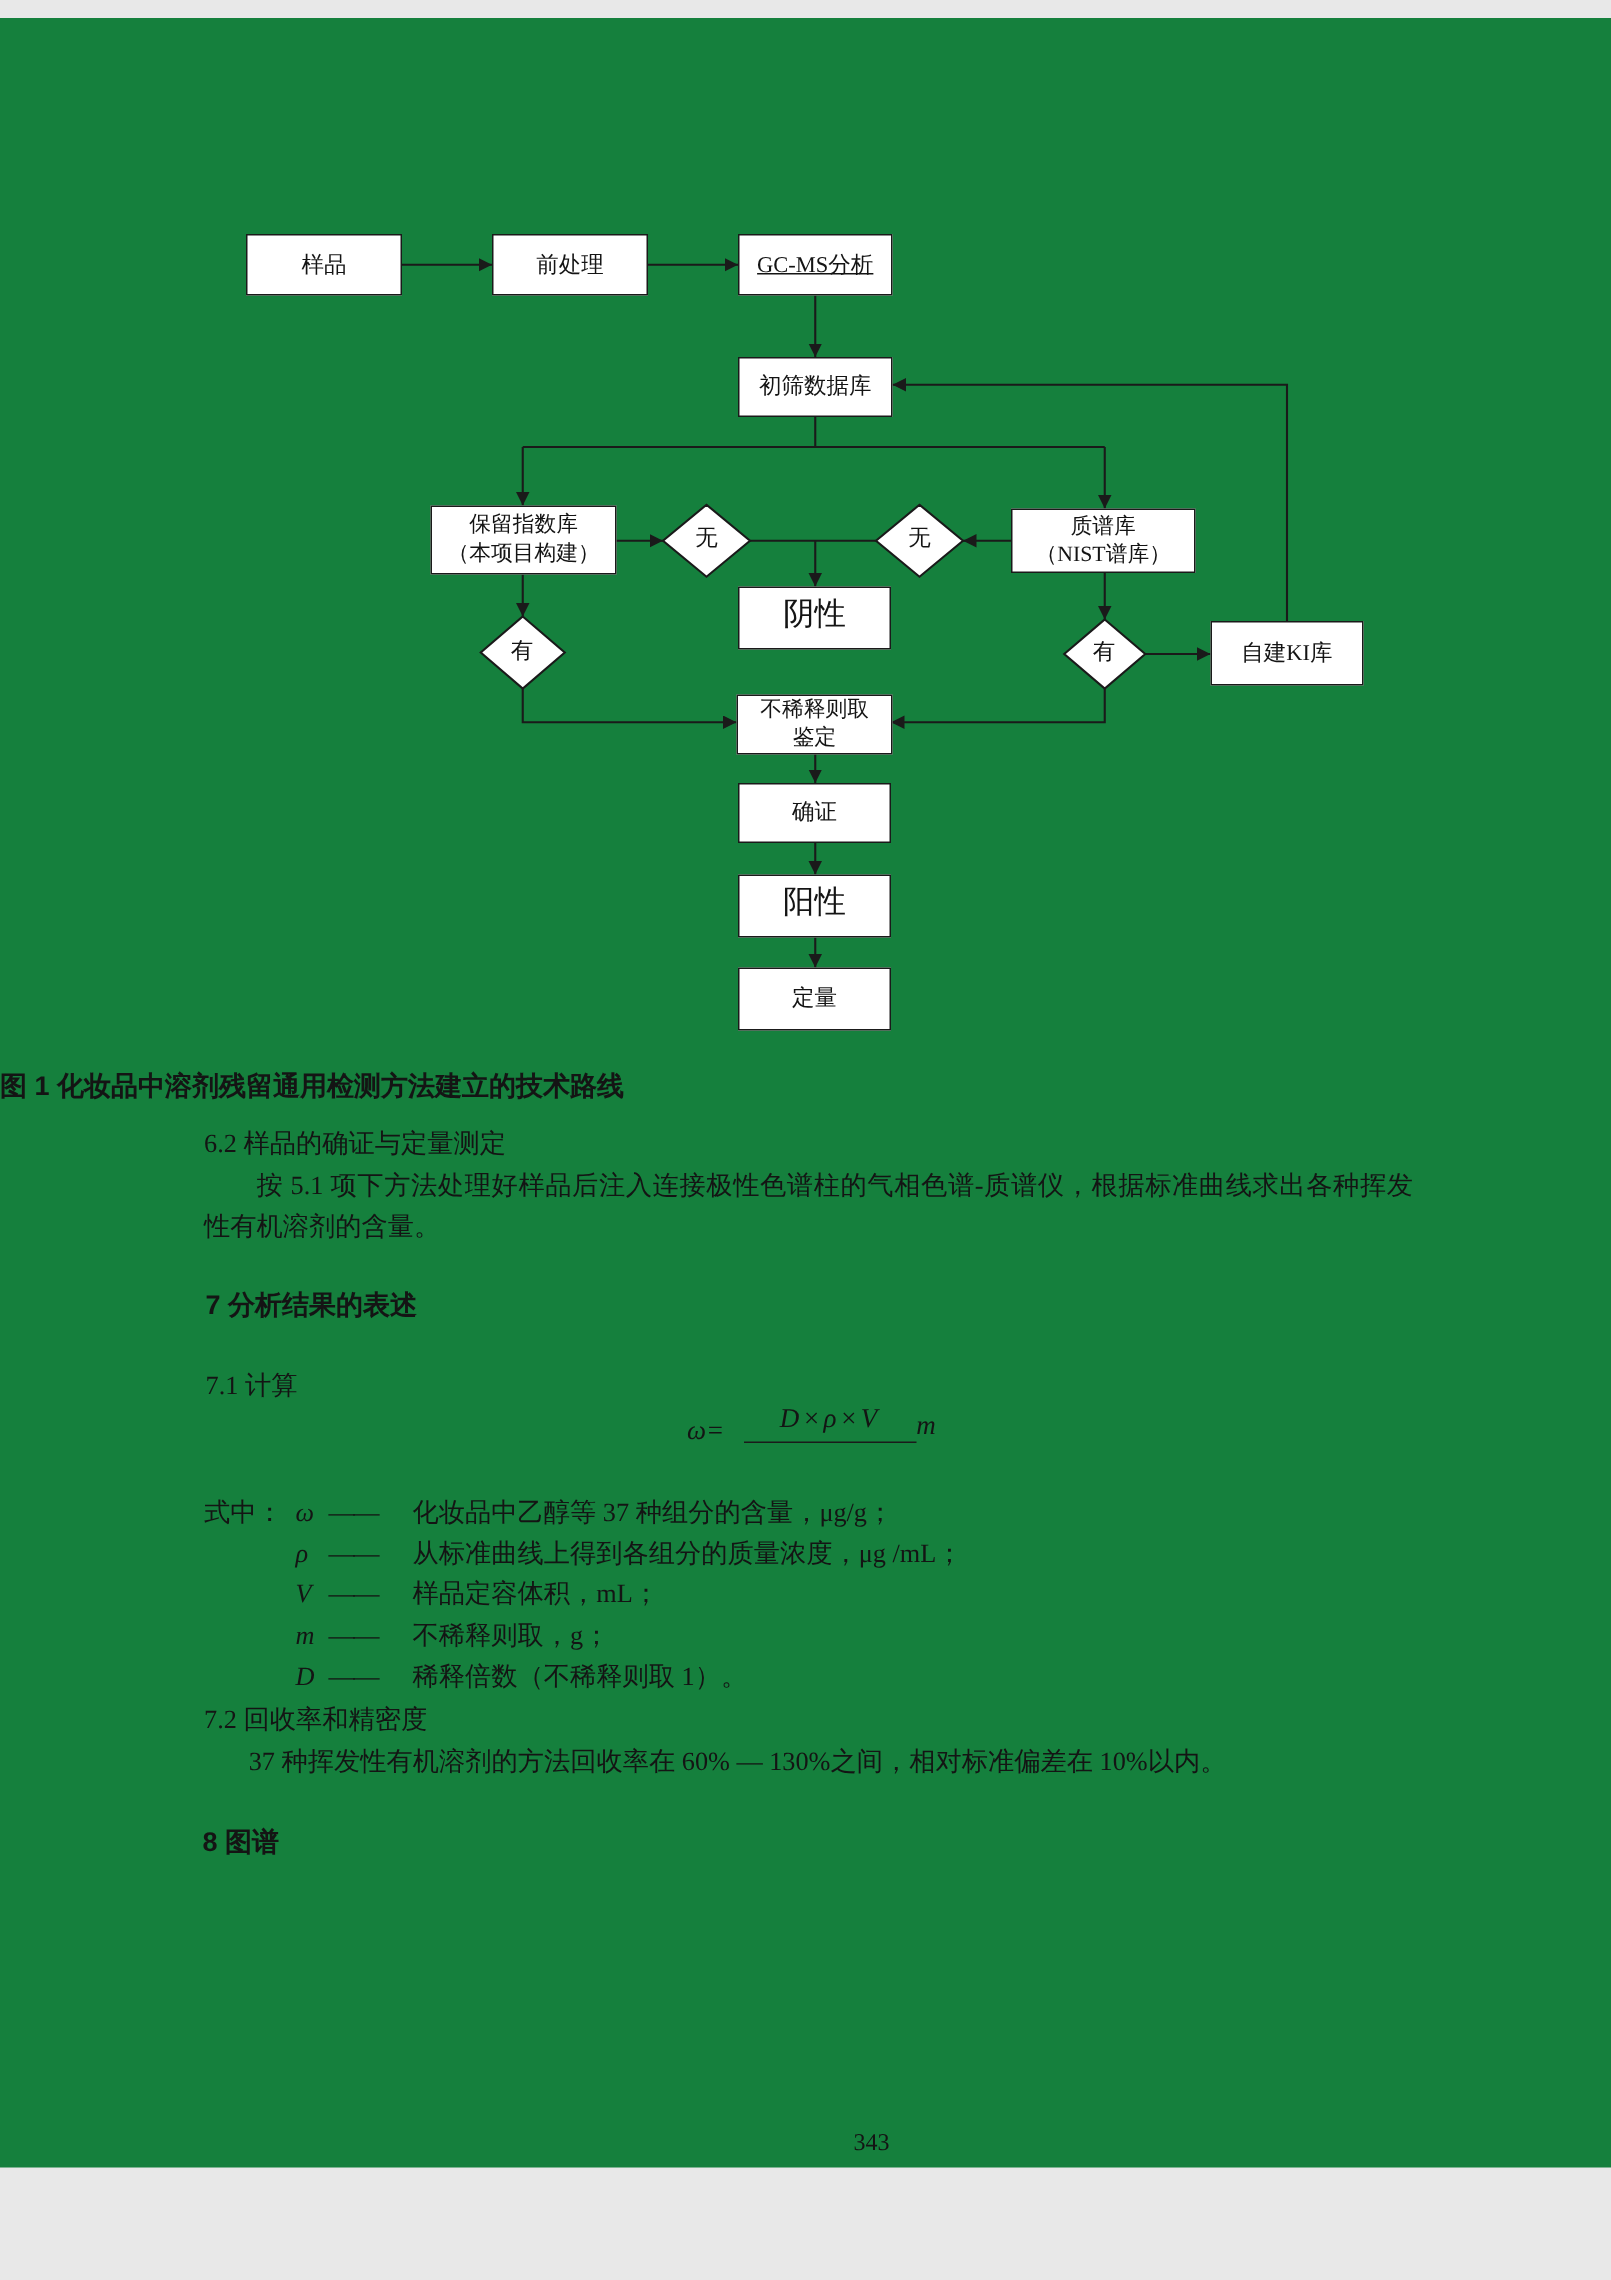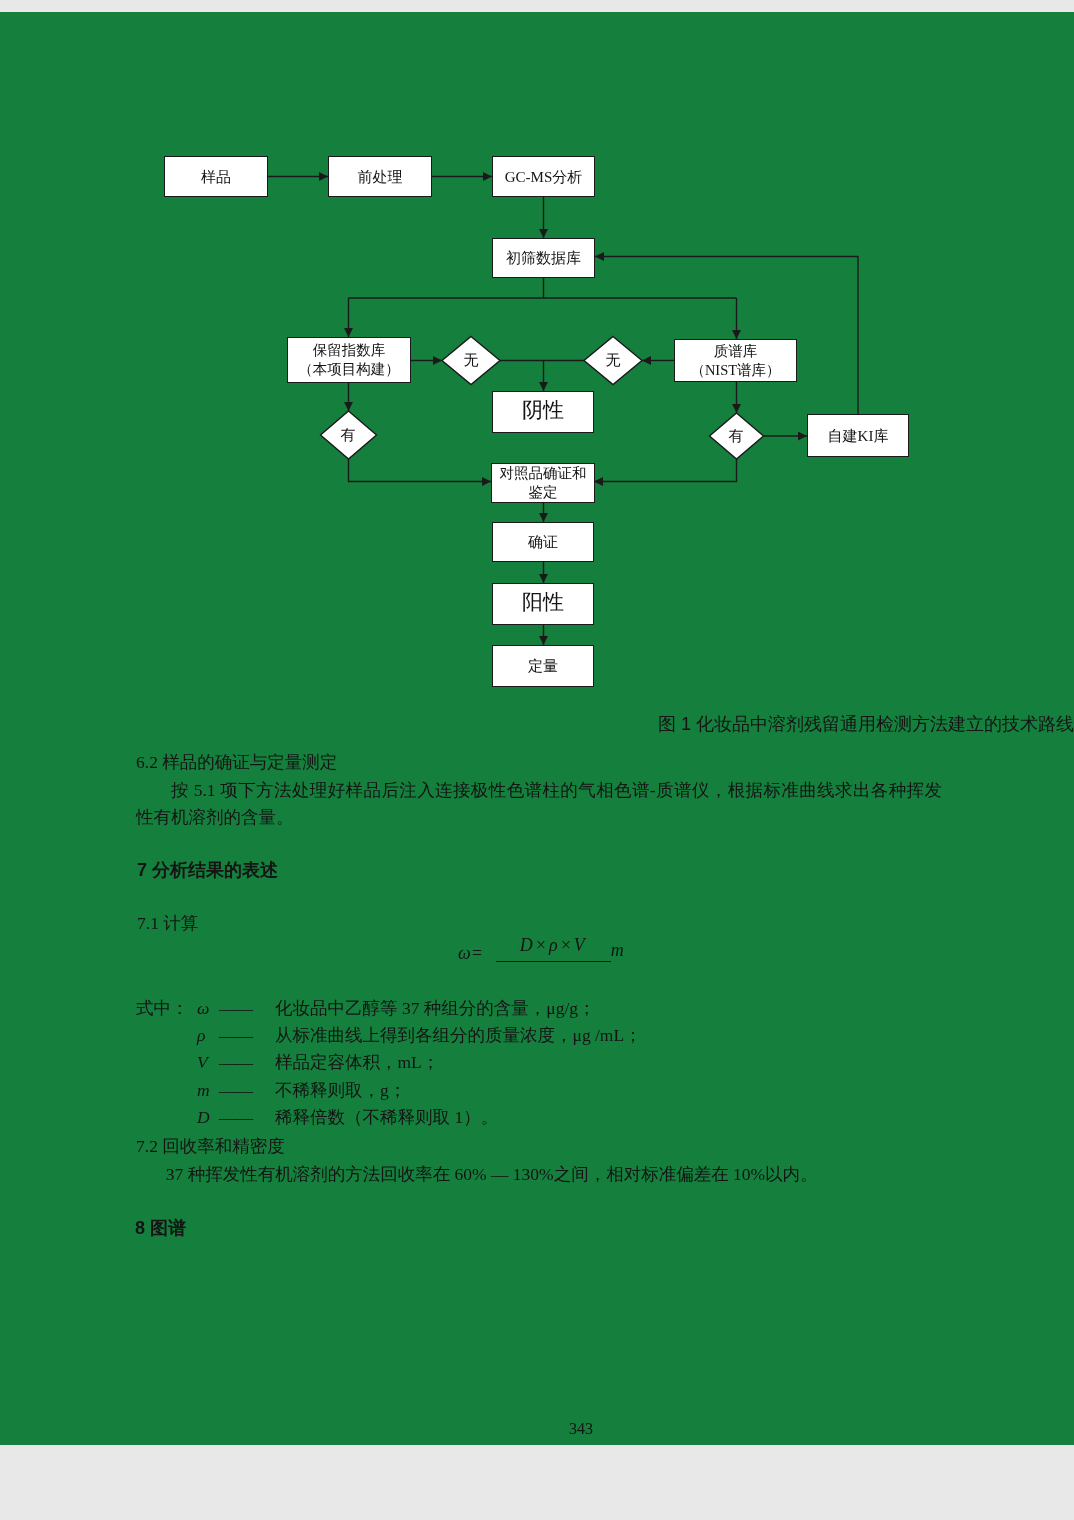--- a/index.html
+++ b/index.html
@@ -16,23 +16,23 @@
     text-align:center; white-space:pre-line; font-size:15px; line-height:20px;
     font-family:"Liberation Serif","DejaVu Serif",serif;
   }
   .node.two{font-size:14.5px; line-height:19px;}
   .node.big{font-size:21px;font-family:Liberation Mono, monospace;}
   .dlabel{
     position:absolute; transform:translate(-50%,-50%);
     font-size:15px; line-height:15px;
   }
   .fc-caption{
-    position:absolute; left:0; width:1074px; text-align:right;
+    position:absolute; left:0; width:1074px; text-align:left;
     font-family:"Liberation Sans","DejaVu Sans",sans-serif;
-    font-weight:normal; font-size:18px;
+    font-weight:bold; font-size:18px;
   }
   
   .tblock{position:absolute; font-size:17.5px; line-height:27px;}
   .h-sans{font-family:"Liberation Sans","DejaVu Sans",sans-serif; font-weight:bold; font-size:18px;}
   .para{text-align:justify; text-indent:2em;}
   .para2{text-align:left; text-indent:1.7em;}
   
   .formula{position:absolute; display:flex; align-items:center; font-size:18px;}
   .formula .lhs{font-style:italic; margin-right:13px; padding-top:10px;}
   .frac{display:inline-flex; flex-direction:row; align-items:center;}
@@ -83,29 +83,29 @@
     <g stroke="#1a1a1a" stroke-width="1.4" fill="#ffffff">
       <polygon points="471,324.5 500,348.5 471,372.5 442,348.5"></polygon>
       <polygon points="613,324.5 642,348.5 613,372.5 584,348.5"></polygon>
       <polygon points="348.5,399 376.5,423 348.5,447 320.5,423"></polygon>
       <polygon points="736.5,401 763.5,424 736.5,447 709.5,424"></polygon>
     </g>
   </svg>
 
   <div class="node" style="left:164px;top:144px;width:104px;height:41px;">样品</div>
   <div class="node" style="left:328px;top:144px;width:104px;height:41px;">前处理</div>
-  <div class="node" style="left:492px;top:144px;width:103px;height:41px;">GC-MS分析</div>
+  <div class="node" style="left:492px;top:144px;width:103px;height:41px;text-decoration:underline;">GC-MS分析</div>
   <div class="node" style="left:492px;top:226px;width:103px;height:40px;">初筛数据库</div>
   <div class="node two" style="left:287px;top:325px;width:124px;height:46px;">保留指数库
 （本项目构建）</div>
   <div class="node two" style="left:674px;top:327px;width:123px;height:43px;">质谱库
 （NIST谱库）</div>
   <div class="node big" style="left:492px;top:379px;width:102px;height:42px;">阴性</div>
   <div class="node" style="left:807px;top:402px;width:102px;height:43px;">自建KI库</div>
-  <div class="node two" style="left:491px;top:451px;width:104px;height:40px;">对照品确证和
+  <div class="node two" style="left:491px;top:451px;width:104px;height:40px;">不稀释则取
 鉴定</div>
   <div class="node" style="left:492px;top:510px;width:102px;height:40px;">确证</div>
   <div class="node big" style="left:492px;top:571px;width:102px;height:42px;">阳性</div>
   <div class="node" style="left:492px;top:633px;width:102px;height:42px;">定量</div>
 
   <span class="dlabel" style="left:471px;top:348px;">无</span>
   <span class="dlabel" style="left:613px;top:348px;">无</span>
   <span class="dlabel" style="left:348px;top:423px;">有</span>
   <span class="dlabel" style="left:736px;top:424px;">有</span>
 

